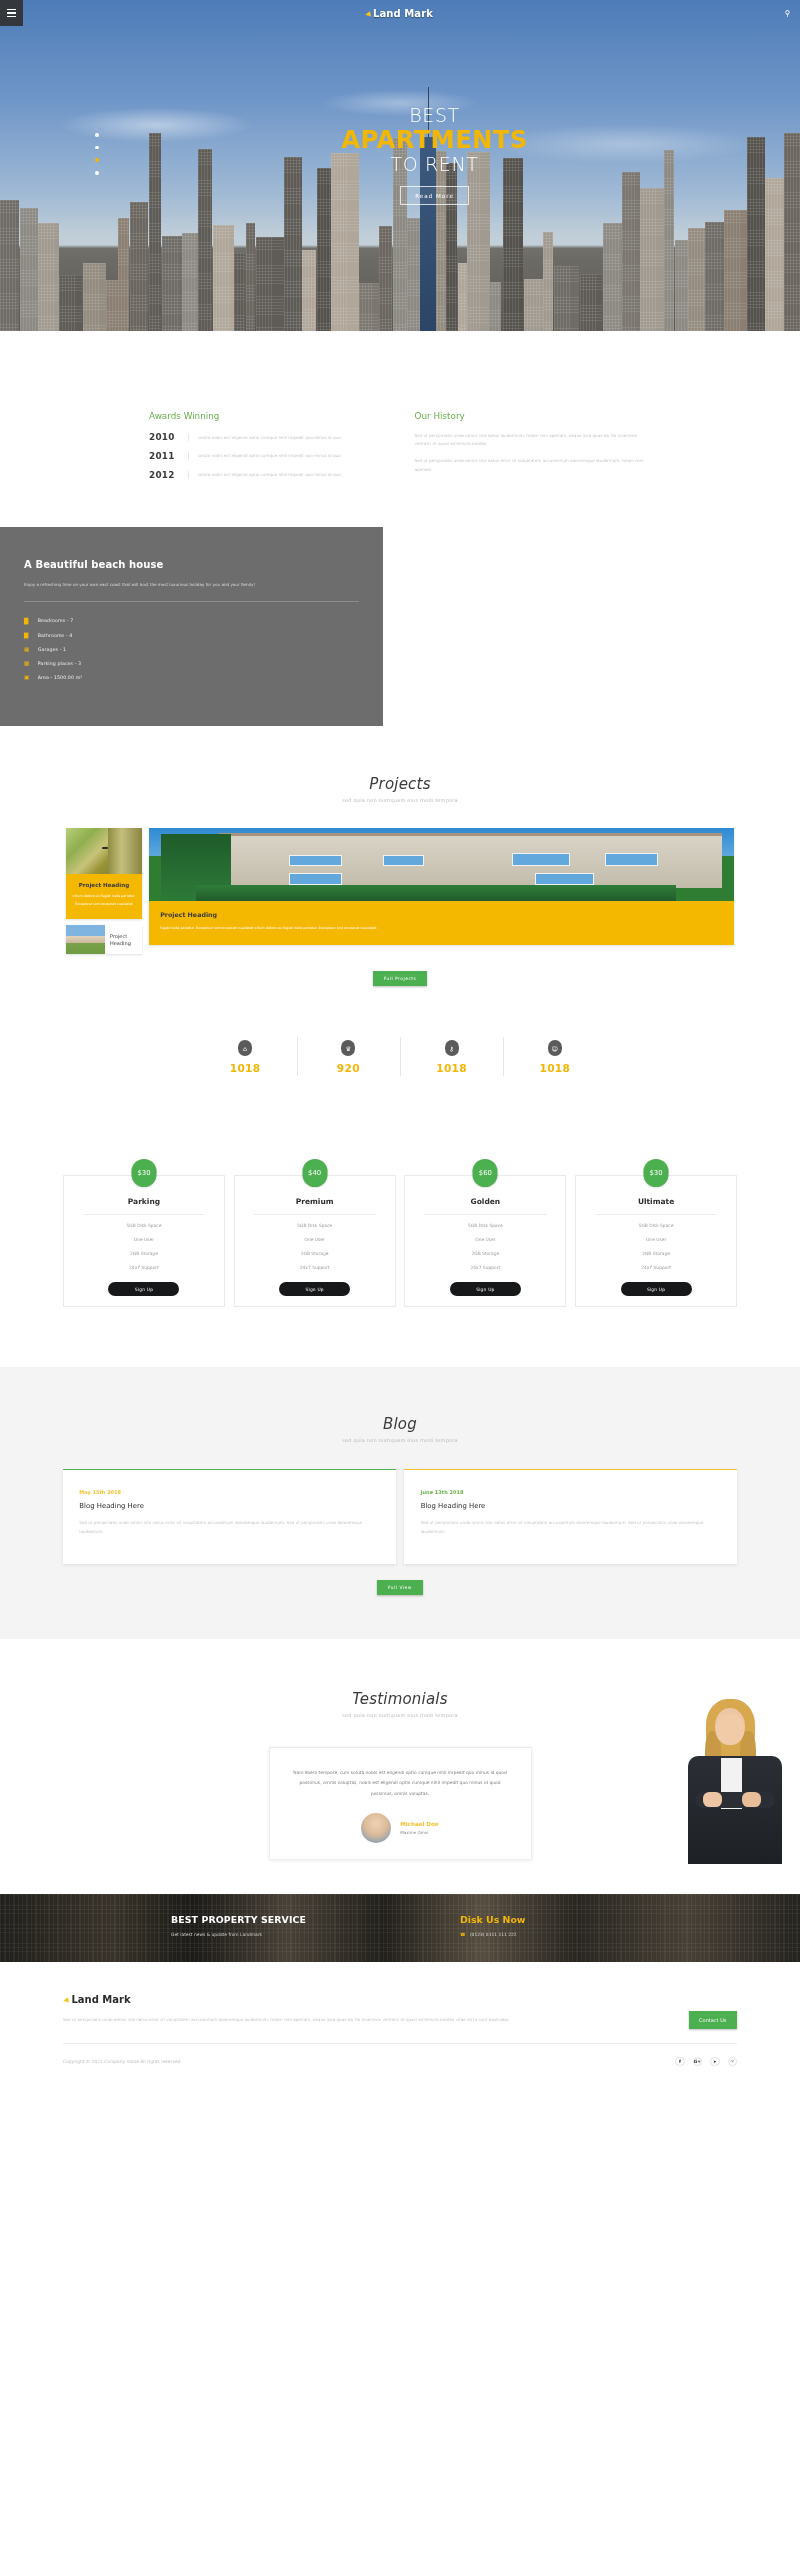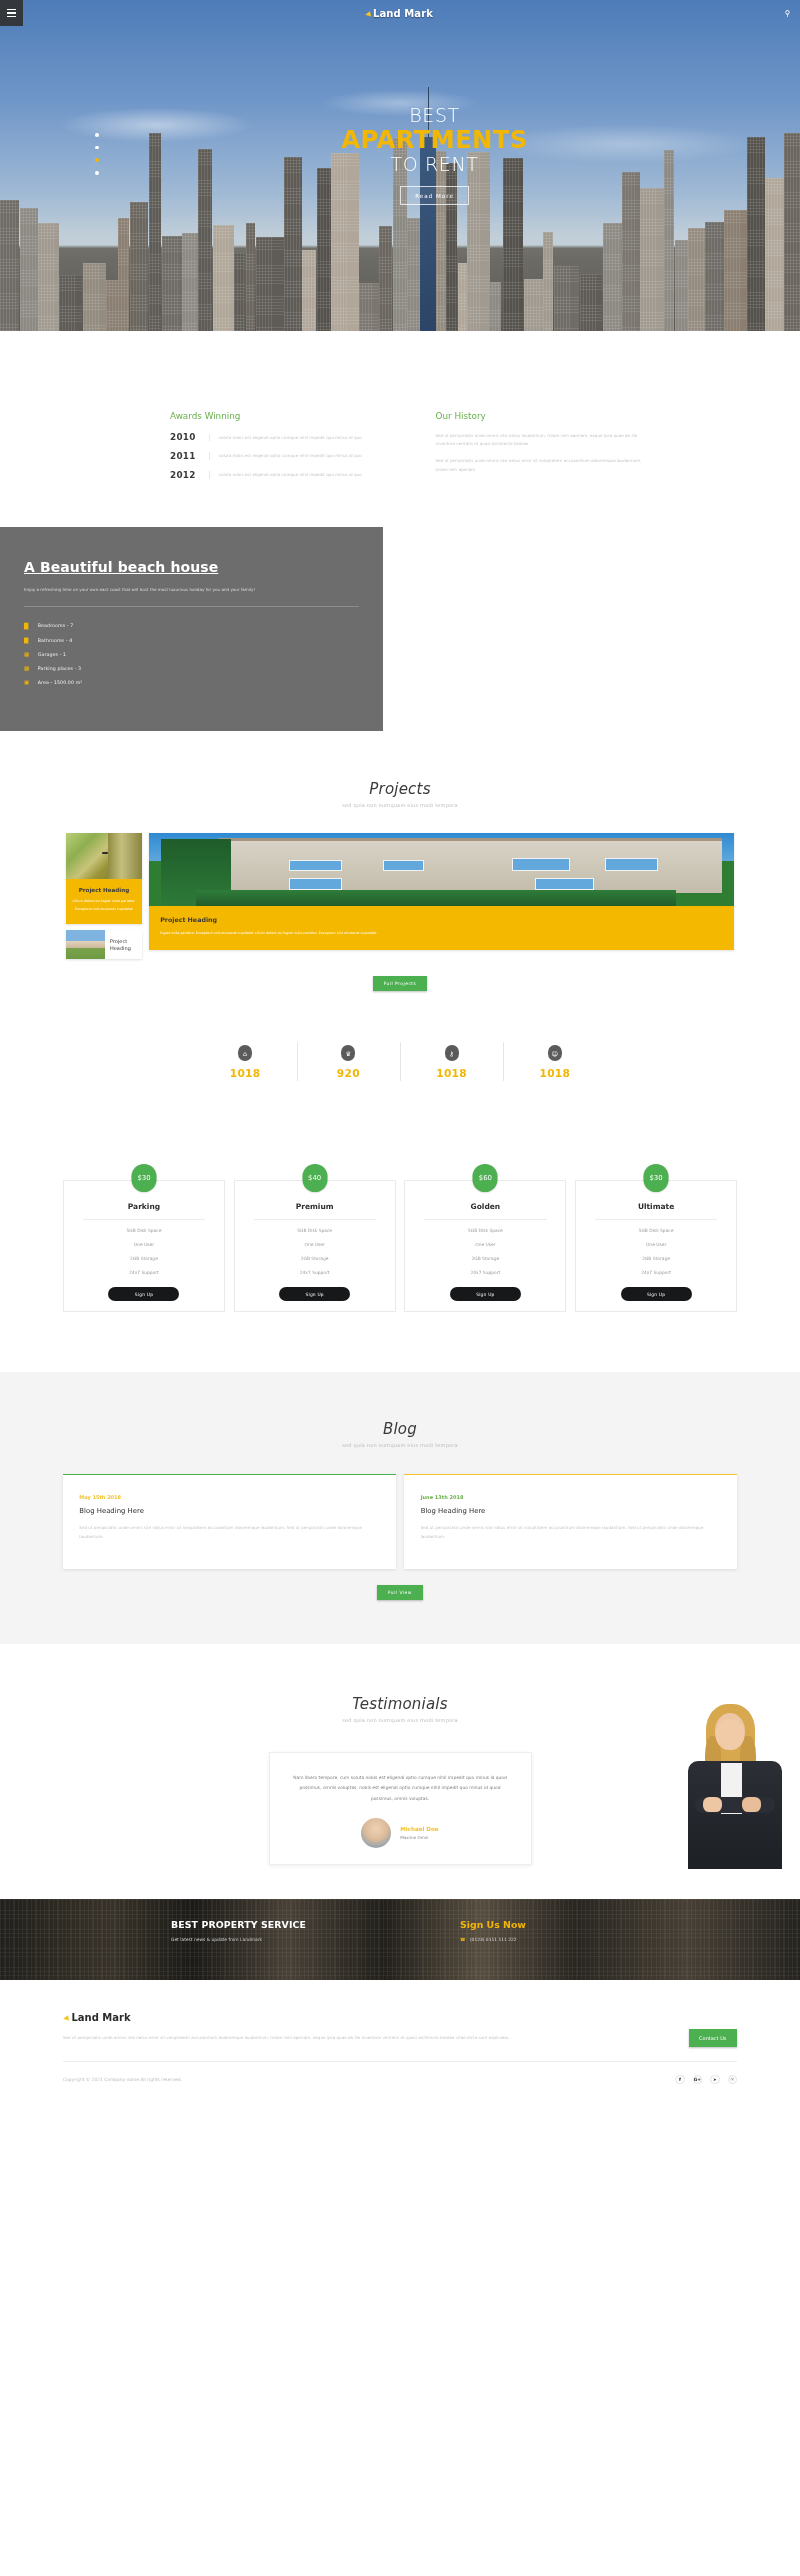--- a/index.html
+++ b/index.html
@@ -72,33 +72,33 @@
   
   .sec-head { text-align:center; }
   .sec-head h2 {
     font-size:15px; font-style:italic; font-weight:400; color:#3a3a3a; letter-spacing:0.2px;
   }
   .sec-head p { font-size:5px; color:#b9bcbd; margin-top:3.8px; letter-spacing:0.2px; }
 
   
   .about { padding:54px 0 0; }
   .about-cols { display:flex; margin-top:26px; gap:29px; padding:0 24px;}
-  .about-col { flex:1;margin-left:21px; }
+  .about-col { flex:1; }
   .col-title { color:#6ab04c; font-size:8.8px; font-weight:400; margin-bottom:11.3px; }
   .award { display:flex; align-items:center; margin-bottom:8.8px; }
   .award-year { font-size:8.8px; font-weight:700; color:#3b3b3b; width:39px; letter-spacing:0.3px;}
   .award-txt {
     font-size:4.1px; color:#c4c7c8; line-height:1.85; border-left:0.6px solid #e8e8e8;
     padding-left:8.8px; flex:1;
   }
   .hist-p { font-size:4.1px; color:#c4c7c8; line-height:2.0; margin-bottom:8.8px; }
 
   
   .beach { margin-top:38px; width:383px; background:#6d6d6d; color:#fff; padding:32.5px 24px 38px; }
-  .beach h3 { font-size:14px; font-weight:700; letter-spacing:0.1px;text-decoration:underline; }
+  .beach h3 { font-size:10px; font-weight:700; letter-spacing:0.1px; }
   .beach .lead { font-size:4.1px; color:#d9d9d9; line-height:2.1; margin-top:10.6px; max-width:344px;}
   .beach hr { border:0;border-top:0.6px solid #8d8d8d; margin:11.3px 0 16.3px; max-width:350px;}
   .feat { display:flex; align-items:center; margin-bottom:8.1px; font-size:4.7px; color:#eee; letter-spacing:0.1px;}
   .feat .fi { width:13.8px; color:#f2b705; font-size:5.6px; }
 
   
   .projects { padding:49px 0 0; }
   .proj-grid { display:flex; gap:6.9px; margin-top:25px; padding:0 66px; align-items:flex-start;}
   .proj-left { width:76px; }
   .card-sm { background:#fff; box-shadow:0 0.6px 2.5px rgba(0,0,0,.13); }
@@ -210,21 +210,21 @@
   .lady .hair3{position:absolute;left:73px;top:32.5px;width:16.3px;height:49px;background:#c89a45;border-radius:40%;}
   .lady .face{position:absolute;left:49px;top:16.3px;width:27.5px;height:31px;border-radius:46%;background:#f1cba8;}
   .lady .body{position:absolute;left:21px;top:58px;width:94px;bottom:0;background:linear-gradient(180deg,#2b2f35,#1d2126);border-radius:10px 10px 0 0;}
   .lady .shirt{position:absolute;left:54px;top:60px;width:21px;height:51px;background:#f2f2f2;}
   .lady .arm{position:absolute;left:27.5px;top:94px;width:80px;height:16.3px;background:#2b2f35;border-radius:8.1px;}
   .lady .hand1{position:absolute;left:36px;top:94px;width:19px;height:15px;background:#edc6a4;border-radius:6.3px;}
   .lady .hand2{position:absolute;left:75px;top:94px;width:19px;height:15px;background:#e8bd99;border-radius:6.3px;}
 
   
   .cta {
-    margin-top:34px; height:81px; width:800px; position:relative; overflow:hidden;
+    margin-top:34px; height:68px; width:800px; position:relative; overflow:hidden;
     background:#1d1c18;
   }
   .cta-bg {
     position:absolute; inset:0; opacity:.95;
     background:
       repeating-linear-gradient(to right, rgba(255,255,255,.055) 0 1.3px, rgba(0,0,0,0) 1.3px 4.4px),
       repeating-linear-gradient(to bottom, rgba(255,255,255,.05) 0 0.6px, rgba(0,0,0,0) 0.6px 3.8px),
       linear-gradient(90deg,#22211d 0%,#3a342a 14%,#1c1b18 24%,#4b4339 36%,#23211c 48%,#5a5042 60%,#2a2722 72%,#4a4237 86%,#262420 100%);
   }
   .cta-inner { position:relative; display:flex; padding:0 171px; height:63px; align-items:center; z-index:3;}
@@ -565,21 +565,21 @@
   </section>
 
   <section class="cta">
     <div class="cta-bg"></div>
     <div class="cta-inner">
       <div class="cta-l">
         <h3>BEST PROPERTY SERVICE</h3>
         <p>Get latest news &amp; update from Landmark</p>
       </div>
       <div class="cta-r">
-        <h3>Sign Us Now</h3>
+        <h3>Disk Us Now</h3>
         <p>
           <span style="color:#f2b705;">☎</span>
           <span>(0123) 0111 111 222</span>
         </p>
       </div>
     </div>
   </section>
 
   <footer class="footer">
     <div class="footer-inner">

